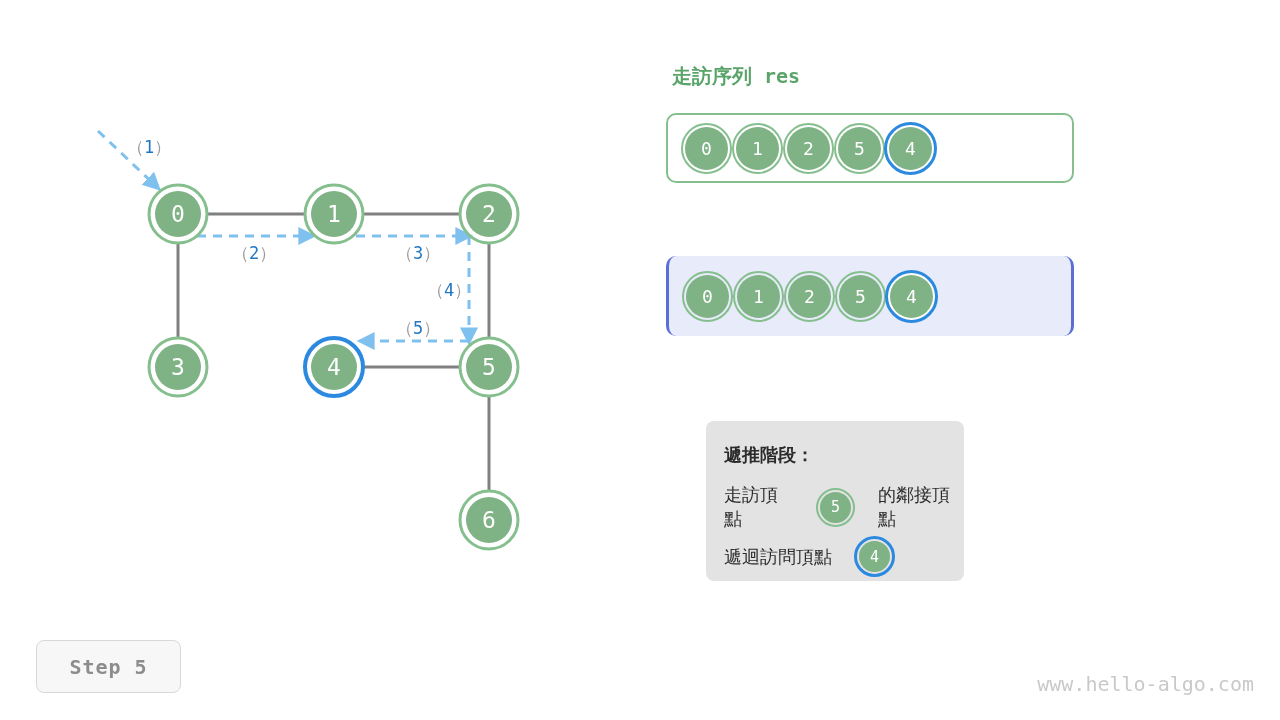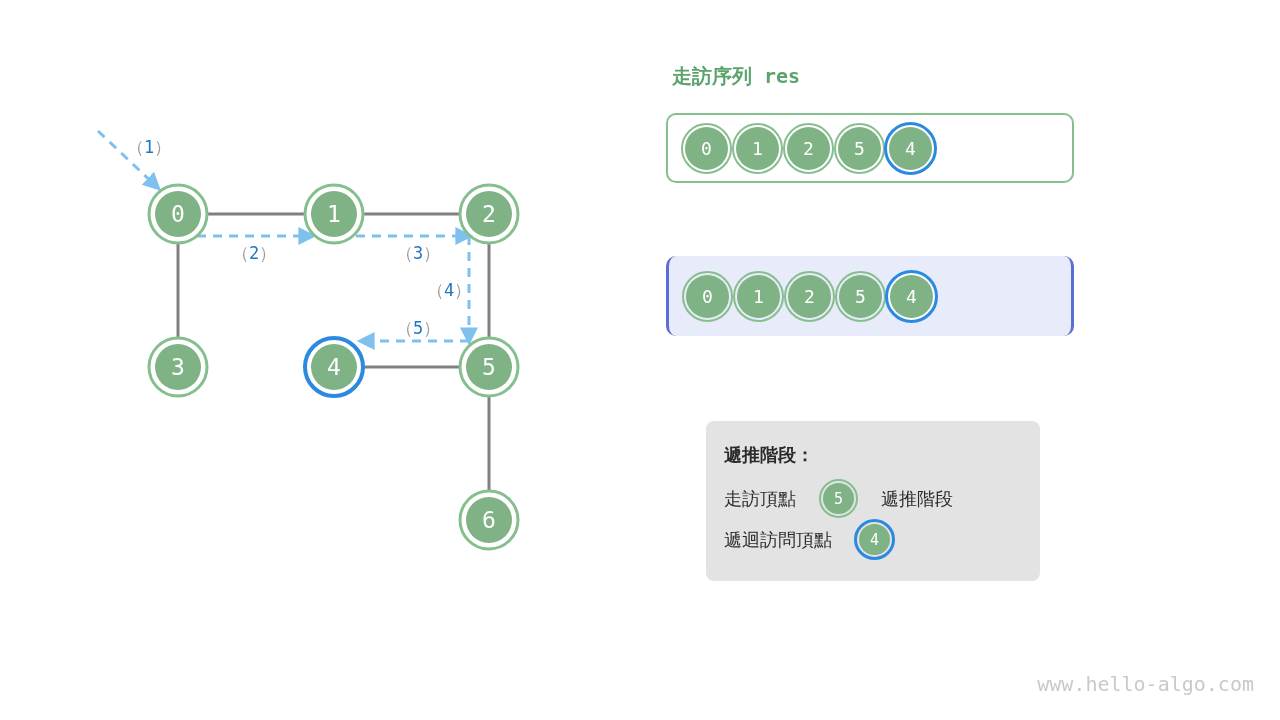--- a/index.html
+++ b/index.html
@@ -93,21 +93,21 @@
     border-radius: 50%;
     border: 2px solid #86bf8e;
   }
   .cell.hl::after { border-color: #2b8ae0; border-width: 3px; left:-5px; top:-5px; right:-5px; bottom:-5px; }
   .cell.hl { box-shadow: 0 0 0 2px #ffffff; }
 
   
   #info-box {
     position: absolute;
     left: 66px; top: 421px;
-    width: 334px; height: 160px;
+    width: 258px; height: 160px;
     background: #e3e3e3;
     border-radius: 8px;
     padding: 22px 0 0 18px;
   }
   #info-title {
     font-size: 18px; font-weight: bold; color: #2b2b2b;
     font-family: "Liberation Sans", "DejaVu Sans", sans-serif;
     margin-bottom: 16px;
   }
   .info-line {
@@ -251,23 +251,24 @@
         <div class="cell">2</div>
         <div class="cell">5</div>
         <div class="cell hl">4</div>
       </div>
 
     <div id="info-box">
       <div id="info-title">遞推階段：</div>
       <div class="info-line">
         <span>走訪頂點</span>
         <span class="chip">5</span>
-        <span>遞推階段</span>
+        <span>的鄰接頂點</span>
       </div>
       <div class="info-line">
         <span>遞迴訪問頂點</span>
         <span class="chip hl">4</span>
       </div>
     </div>
   </div>
 
+  <div id="step-badge">Step 5</div>
   <div id="watermark">www.hello-algo.com</div>
 </div>
 
 </body></html>

